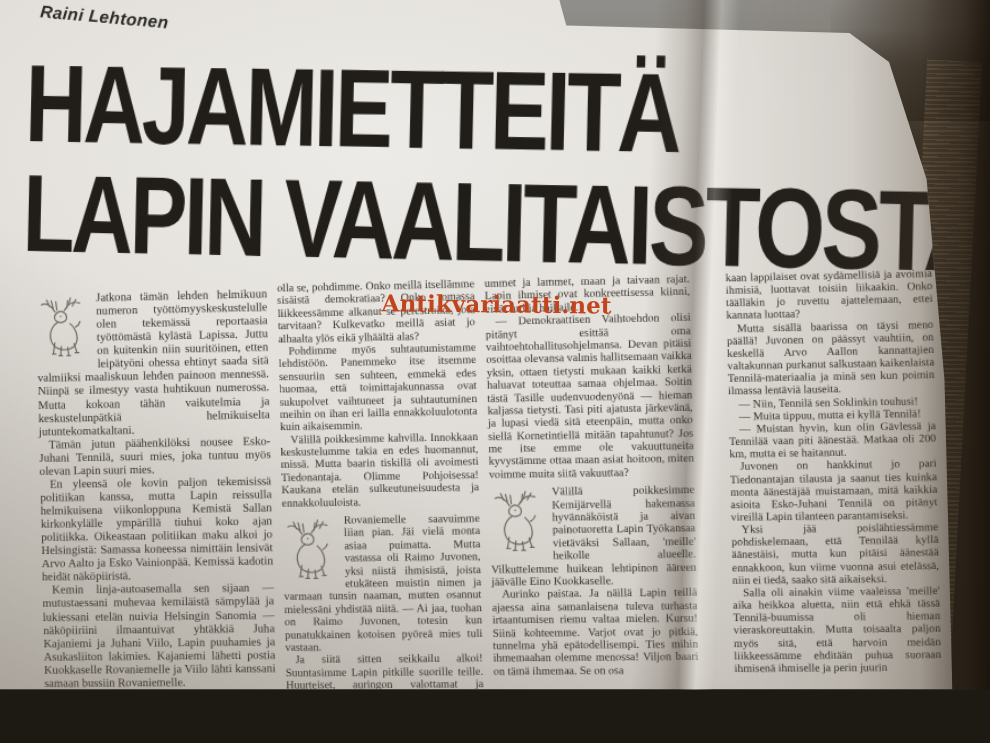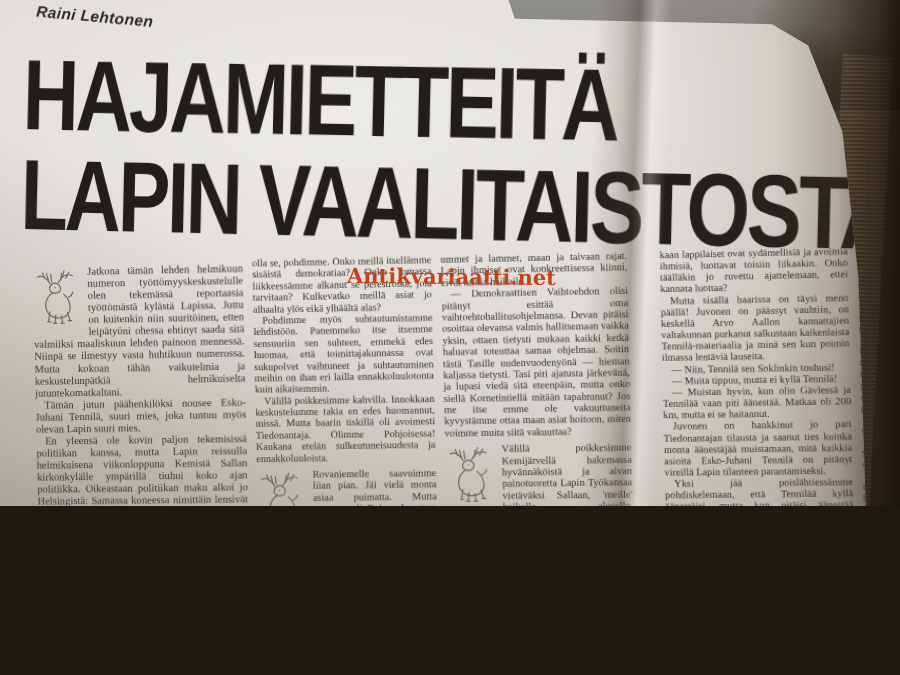--- a/index.html
+++ b/index.html
@@ -1,16 +1,16 @@
 <!DOCTYPE html>
 <html><head>
 <meta charset="utf-8">
 <style>
   html,body{margin:0;padding:0;background:#1d1913;}
-  .photo{position:relative;width:900px;height:506px;overflow:hidden;
+  .photo{position:relative;width:900px;height:627px;overflow:hidden;
     font-family:"Liberation Serif",serif;
     background:linear-gradient(180deg,#918f8b 0px,#8c8a85 26px,#5a544c 62px,#372f25 130px,#241f18 320px,#201b14 675px);}
   .corner-shadow{position:absolute;left:755px;top:0;width:145px;height:110px;z-index:1;
     background:linear-gradient(112deg,rgba(45,38,29,0) 0%,rgba(45,38,29,.55) 50%,rgba(22,17,11,.85) 100%);}
   .page-stack-edge{position:absolute;left:828px;top:55px;width:50px;height:570px;z-index:1;opacity:.55;
     transform:rotate(3deg);
     background:repeating-linear-gradient(178deg,rgba(196,174,140,.55) 0 1.5px,rgba(118,97,72,.45) 1.5px 4px);}
   .paper{position:absolute;inset:0;z-index:2;
     clip-path:polygon(0 0,56.5% 0,57.2% 3.7%,85.8% 4.8%,89.8% 9%,93.6% 26%,95.4% 55%,96.2% 100%,0 100%);
     background:radial-gradient(130% 100% at 38% 22%,#edebe7 0%,#e0ddd8 42%,#d0ccc6 72%,#bdb8b1 100%);}

